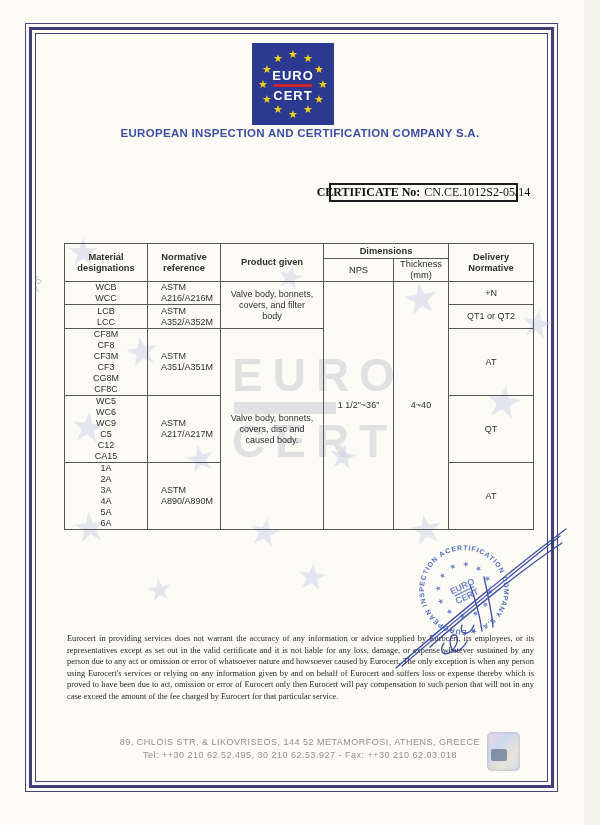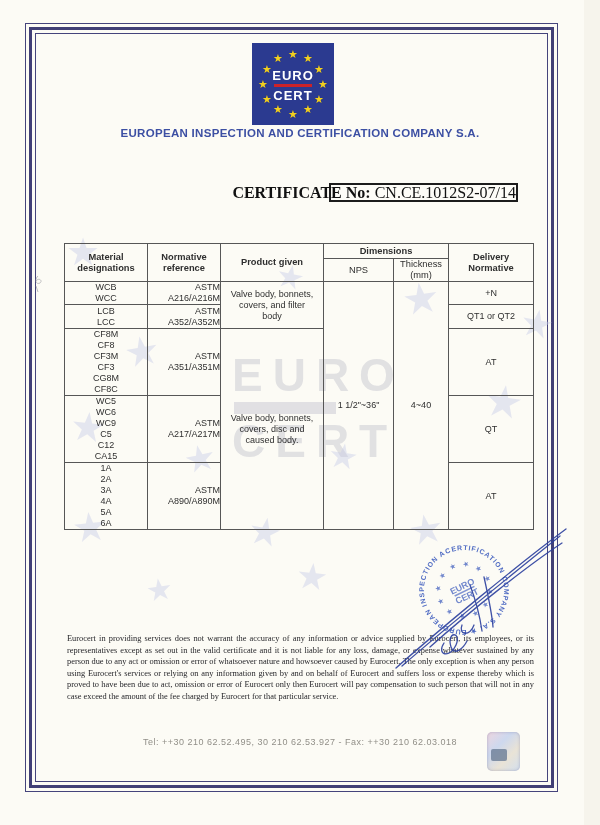--- a/index.html
+++ b/index.html
@@ -26,22 +26,22 @@
                font-size:13px; letter-spacing:1px; font-family:"Liberation Sans",sans-serif; }
   .logo-euro { top:25px; }
   .logo-cert { top:45px; }
   .logo-bar  { position:absolute; left:22px; top:41px; width:38px; height:3px; background:#cc2229; }
 
   .company-title { position:absolute; left:0; top:127px; width:100%; text-align:center;
                    color:#3c4fa3; font-weight:bold; font-size:11.5px; letter-spacing:.3px; }
 
   .cert-box { position:absolute; left:329px; top:183px; width:189px; height:19px;
               border:2px solid #1c1c1c; background:#fdfcf7;
-              display:flex; align-items:center; justify-content:flex-end;
-              font-family:"Liberation Serif", serif; font-size:16px; color:#111; white-space:nowrap; }
+              display:flex; align-items:center; justify-content:center;
+              font-family:"Liberation Serif", serif; font-size:12px; color:#111; white-space:nowrap; }
   .cert-box .lbl { font-weight:bold; margin-right:4px; }
 
   .section-title { position:absolute; left:0; top:215px; width:100%; text-align:center;
                    font-family:"Liberation Serif", serif; font-weight:bold; font-size:11.5px; color:#151515; }
 
   
   .wm { position:absolute; z-index:0; pointer-events:none; }
   .wm-word { font-family:"Liberation Sans",sans-serif; font-weight:bold; color:#dbdbde;
              font-size:46px; letter-spacing:10px; line-height:46px; opacity:.8; }
   .wm-euro { left:232px; top:352px; }
@@ -50,21 +50,21 @@
   .wm-star { position:absolute; color:#c9cde8; z-index:0; pointer-events:none; }
 
   
   .tbl-wrap { position:absolute; left:64px; top:243px; z-index:2; }
   table { border-collapse:collapse; table-layout:fixed; width:469px; background:transparent;
           font-size:9px; color:#2f2f2f; }
   th, td { border:1px solid #565656; vertical-align:middle; text-align:center;
            line-height:11px; background:transparent; }
   th { font-weight:bold; font-size:9.3px; }
   .pre { white-space:pre-line; }
-  td.norm { text-align:right; padding-left:13px;margin-top:20px; }
+  td.norm { text-align:left; padding-left:13px;margin-top:20px; }
   td.prod { padding:0 9px;margin-top:48px; }
   tr.hr1 { height:15px; } tr.hr2 { height:23px; }
   tr.r1 { height:21px; } tr.r2 { height:24px; }
   tr.r3 { height:66px; } tr.r4 { height:66px; } tr.r5 { height:67px; }
 
   
   .disclaimer { position:absolute; left:67px; top:633px; width:467px; z-index:2;
                 font-family:"Liberation Serif", serif; font-size:8.4px; line-height:11.6px;
                 color:#26262a; text-align:justify; }
 
@@ -131,21 +131,21 @@
       </div>
     <div class="logo-text logo-euro">EURO</div>
     <div class="logo-bar"></div>
     <div class="logo-text logo-cert">CERT</div>
   </div>
 
   <div class="company-title">EUROPEAN INSPECTION AND CERTIFICATION COMPANY S.A.</div>
 
   <div class="cert-box">
     <span class="lbl">CERTIFICATE No:</span>
-    <span>CN.CE.1012S2-07/14</span>
+    <span>CN.CE.1012S2-05/14</span>
   </div>
 
 
   <div class="tbl-wrap">
     <table>
       <colgroup>
         <col style="width:83px">
           <col style="width:73px">
           <col style="width:103px">
         <col style="width:70px">
@@ -261,20 +261,21 @@
       <path d="M 64,128 c -8,12 6,16 12,2 c 6,-14 -10,-14 -5,2 c 3,9 12,2 16,-6"></path>
       <path d="M 82,110 c -4,10 8,12 12,0"></path>
       <path d="M 90,70 C 96,86 100,102 102,116"></path>
       <path d="M 104,62 C 108,80 112,98 113,112"></path>
     </g>
   </svg>
 
   <div class="disclaimer">Eurocert in providing services does not warrant the accuracy of any information or advice supplied by Eurocert, its employees, or its representatives except as set out in the valid certificate and it is not liable for any loss, damage, or expense whatever sustained by any person due to any act or omission or error of whatsoever nature and howsoever caused by Eurocert. The only exception is when any person using Eurocert's services or relying on any information given by and on behalf of Eurocert and suffers loss or expense thereby which is proved to have been due to act, omission or error of Eurocert only then Eurocert will pay compensation to such person that will not in any case exceed the amount of the fee charged by Eurocert for that particular service.</div>
 
   <div class="footer">
+    <div>89, CHLOIS STR. &amp; LIKOVRISEOS, 144 52 METAMORFOSI, ATHENS, GREECE</div>
     <div>Tel: ++30 210 62.52.495, 30 210 62.53.927 - Fax: ++30 210 62.03.018</div>
   </div>
 
   <div class="hologram">
     <div class="chip"></div>
   </div>
 
   <svg class="pen-mark" width="20" height="28" viewBox="0 0 20 28">
     <path d="M 12,4 c -4,4 -2,9 2,7 c 3,-2 -1,-6 -4,-2 M 10,14 l 2,6" stroke="#8a8a92" stroke-width="1" fill="none"></path>
   </svg>

